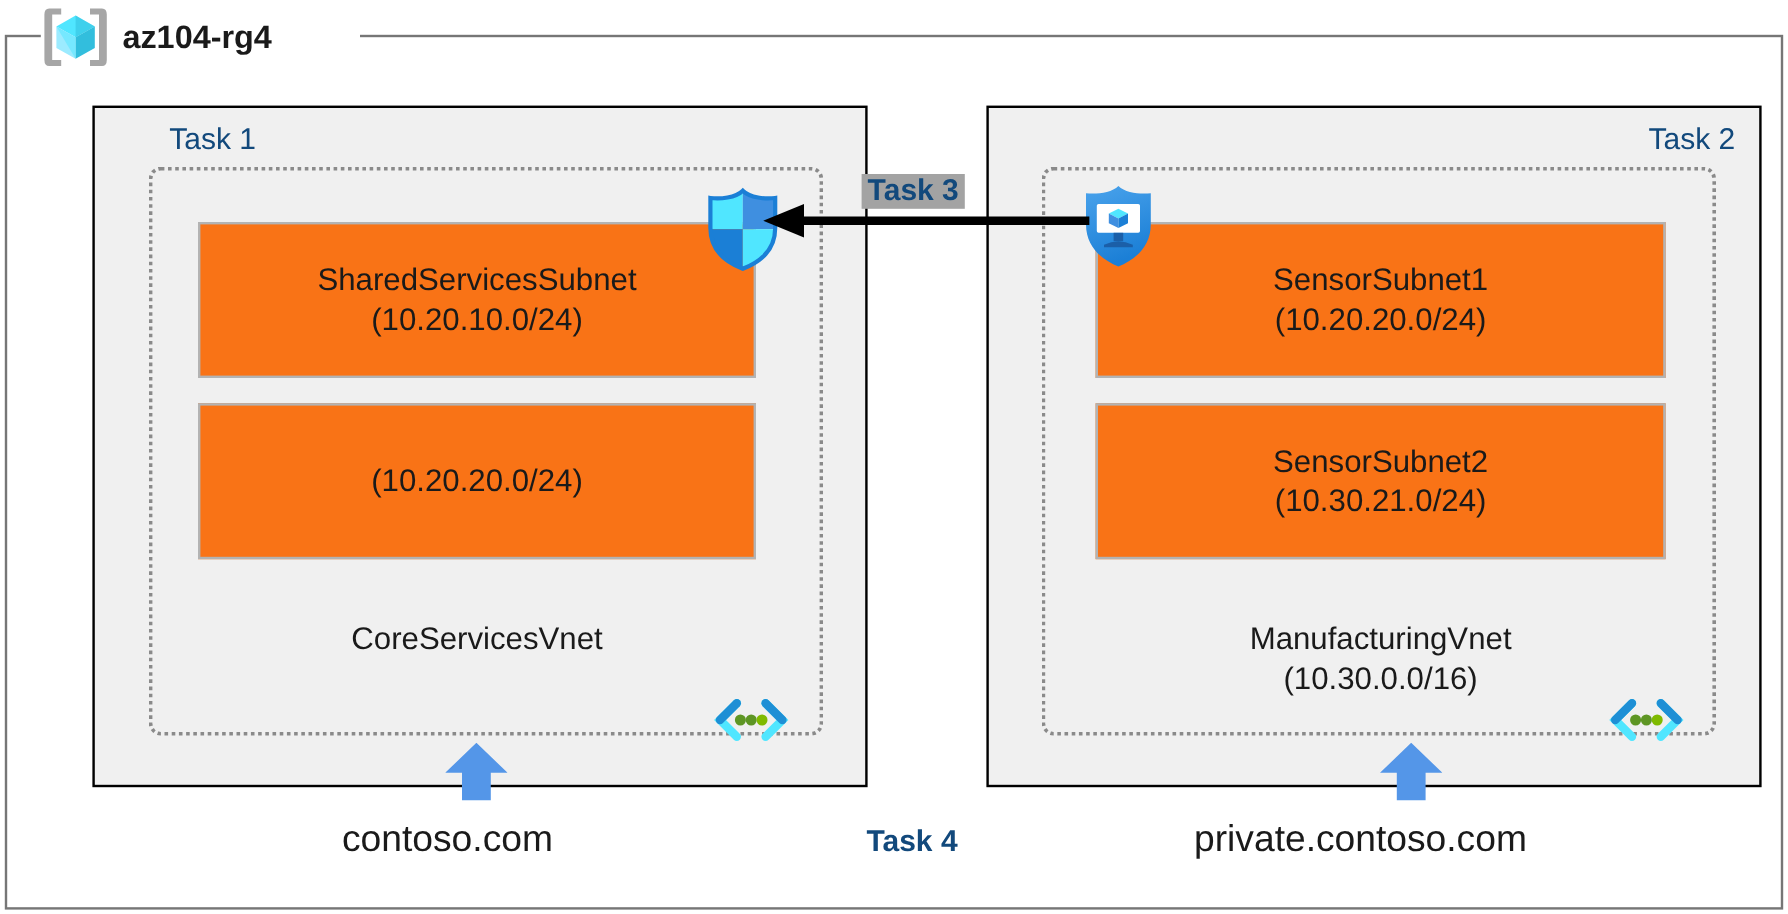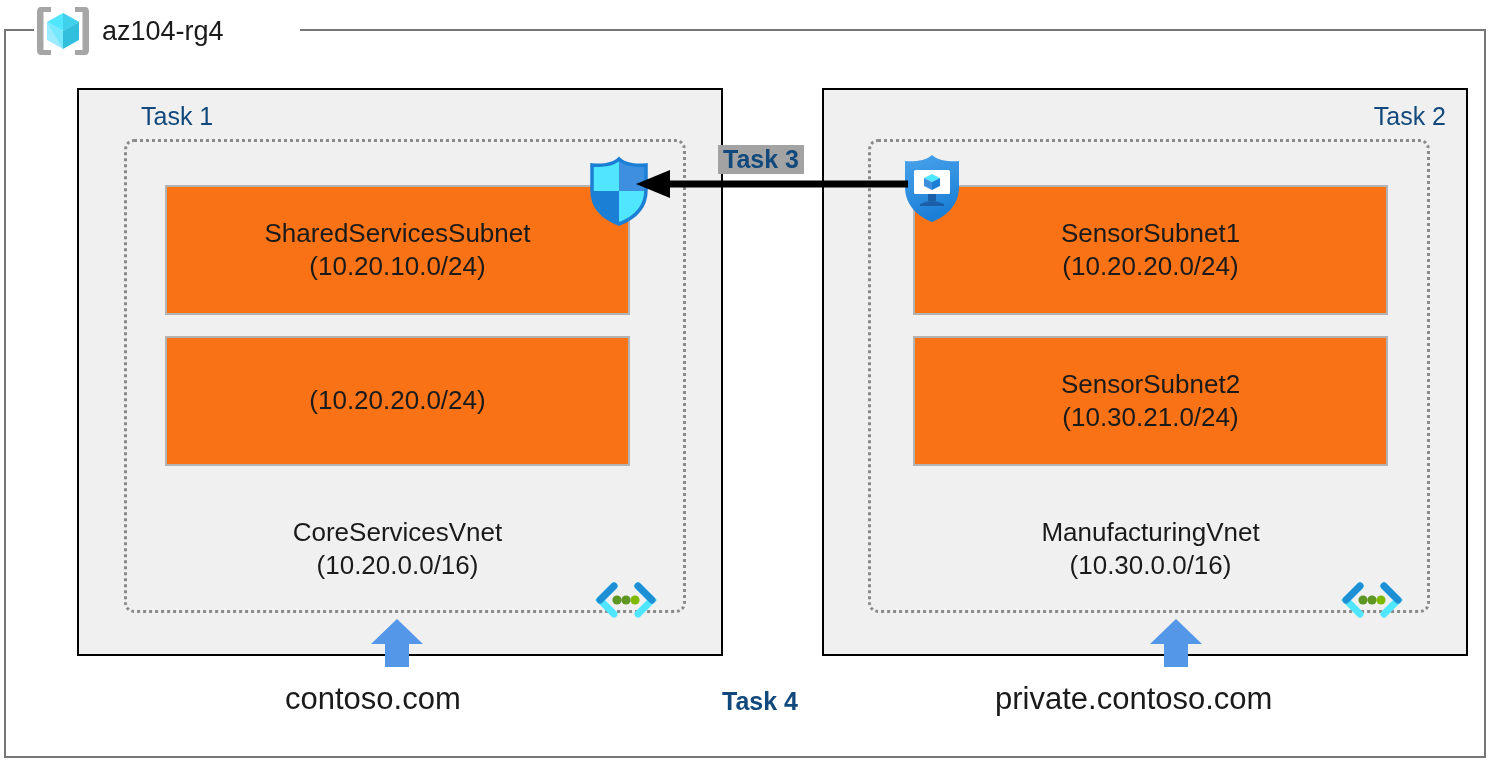--- a/index.html
+++ b/index.html
@@ -39,20 +39,21 @@
     background: #ffffff;
     display: flex;
     align-items: center;
     gap: 10px;
   }
   .rg-title-text {
     font-size: 27px;
     color: #1a1a1a;
     white-space: nowrap;
     letter-spacing: 0px;
+    font-weight: bold;
   }
 
   
   .rg-icon {
     width: 58px;
     height: 54px;
     position: relative;
     flex: 0 0 auto;
   }
 
@@ -208,21 +209,20 @@
     <div class="subnet-cidr">(10.20.20.0/24)</div>
   </div>
 
   <div class="subnet-box" id="subnet-sensor2">
     <div class="subnet-name">SensorSubnet2</div>
     <div class="subnet-cidr">(10.30.21.0/24)</div>
   </div>
 
   <div class="vnet-label" id="vnet1-label">
     <div>CoreServicesVnet</div>
-    <div>(10.20.0.0/16)</div>
   </div>
 
   <div class="vnet-label" id="vnet2-label">
     <div>ManufacturingVnet</div>
     <div>(10.30.0.0/16)</div>
   </div>
 
   <div class="abs-icon" id="vnet1-icon">
     <svg viewBox="0 0 68 44" width="68" height="44">
       <g stroke-linecap="round" fill="none" stroke-width="7">

